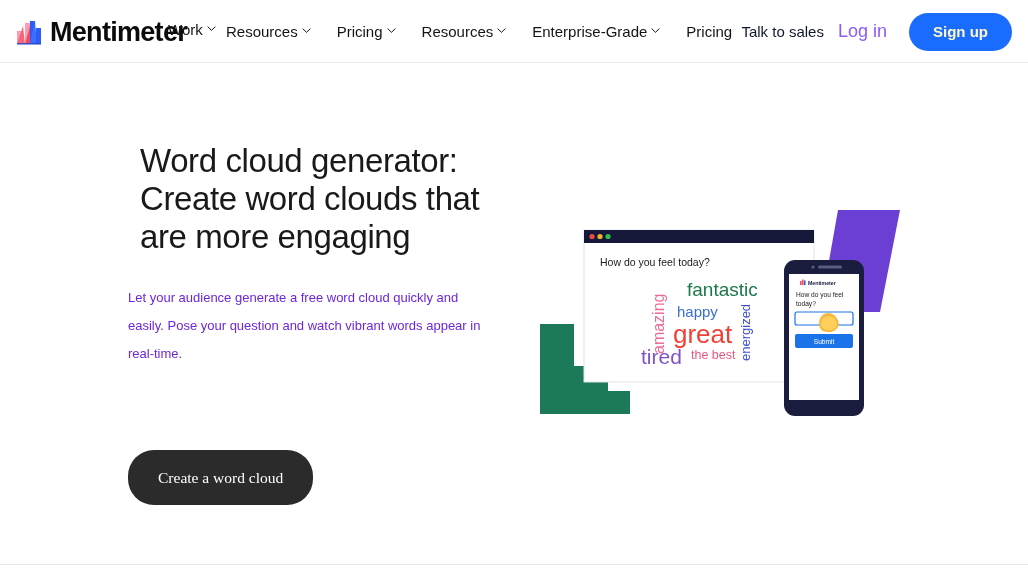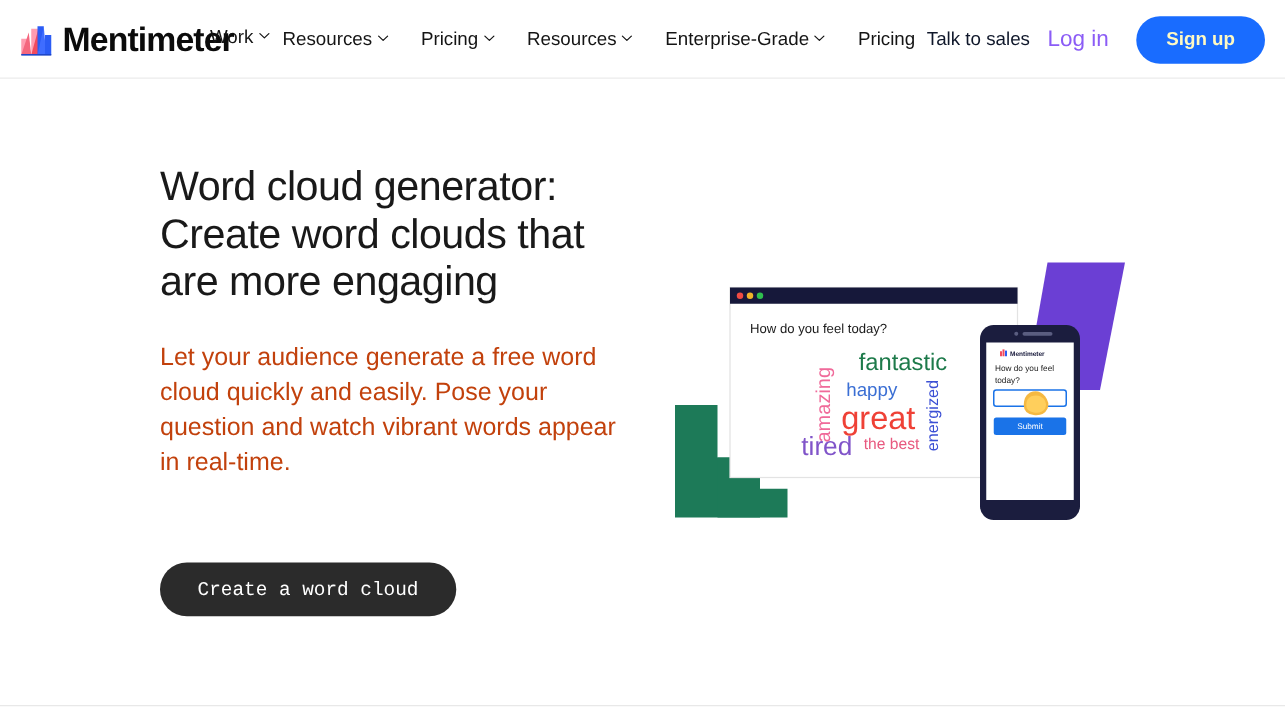--- a/index.html
+++ b/index.html
@@ -39,30 +39,30 @@
   .signup{
     background:#196cff;color:#fef9c3;font-size:15px;font-weight:600;
     border:none;border-radius:22px;height:38px;padding:0 24px;cursor:pointer;
     font-family:inherit;white-space:nowrap;
   }
 
   
   .hero-copy{position:absolute;left:128px;top:130px;width:380px;}
   .hero-title{
     font-size:33px;line-height:38px;font-weight:400;color:#191919;
-    letter-spacing:-0.4px;margin:0;
+    letter-spacing:-0.4px;margin:12px;
   }
   .hero-sub{
-    font-size:20px;line-height:28px;color:#c2410c;margin:28px 0 0 0;width:366px;
+    font-size:13px;line-height:28px;color:#6d28d9;margin:28px 0 0 0;width:366px;
   }
   .cta{
     position:absolute;left:128px;top:450px;
     background:#2b2b2b;color:#fff;border:none;border-radius:26px;
-    height:43px;padding:0 30px;font-size:15.5px;font-weight:500;
-    cursor:pointer;font-family:Liberation Mono, monospace;
+    height:55px;padding:0 30px;font-size:15.5px;font-weight:500;
+    cursor:pointer;font-family:Liberation Serif, serif;
   }
 
   
   .illus{position:absolute;left:528px;top:196px;width:400px;height:240px;}
   .illus svg{display:block;}
 
   
   .footer-rule{position:absolute;left:0;top:564px;width:1028px;height:1px;background:#e8e8e8;}
 </style>
 </head>

